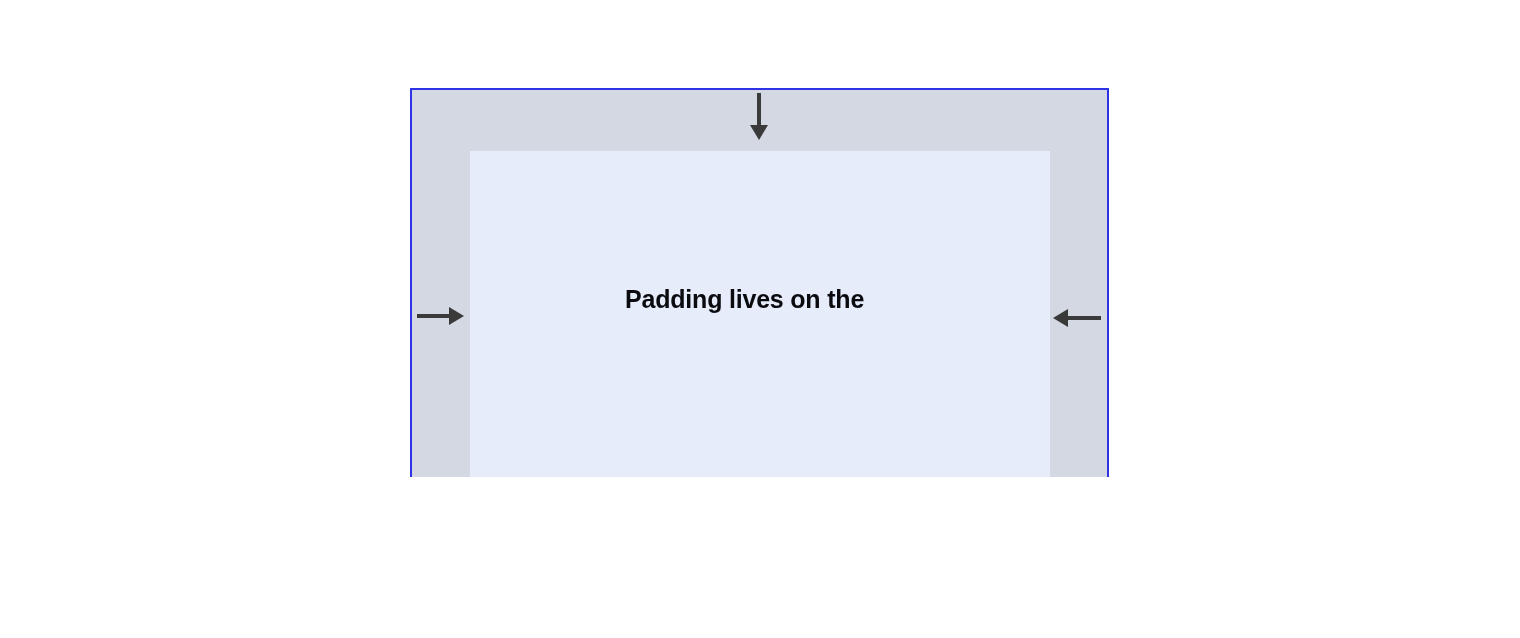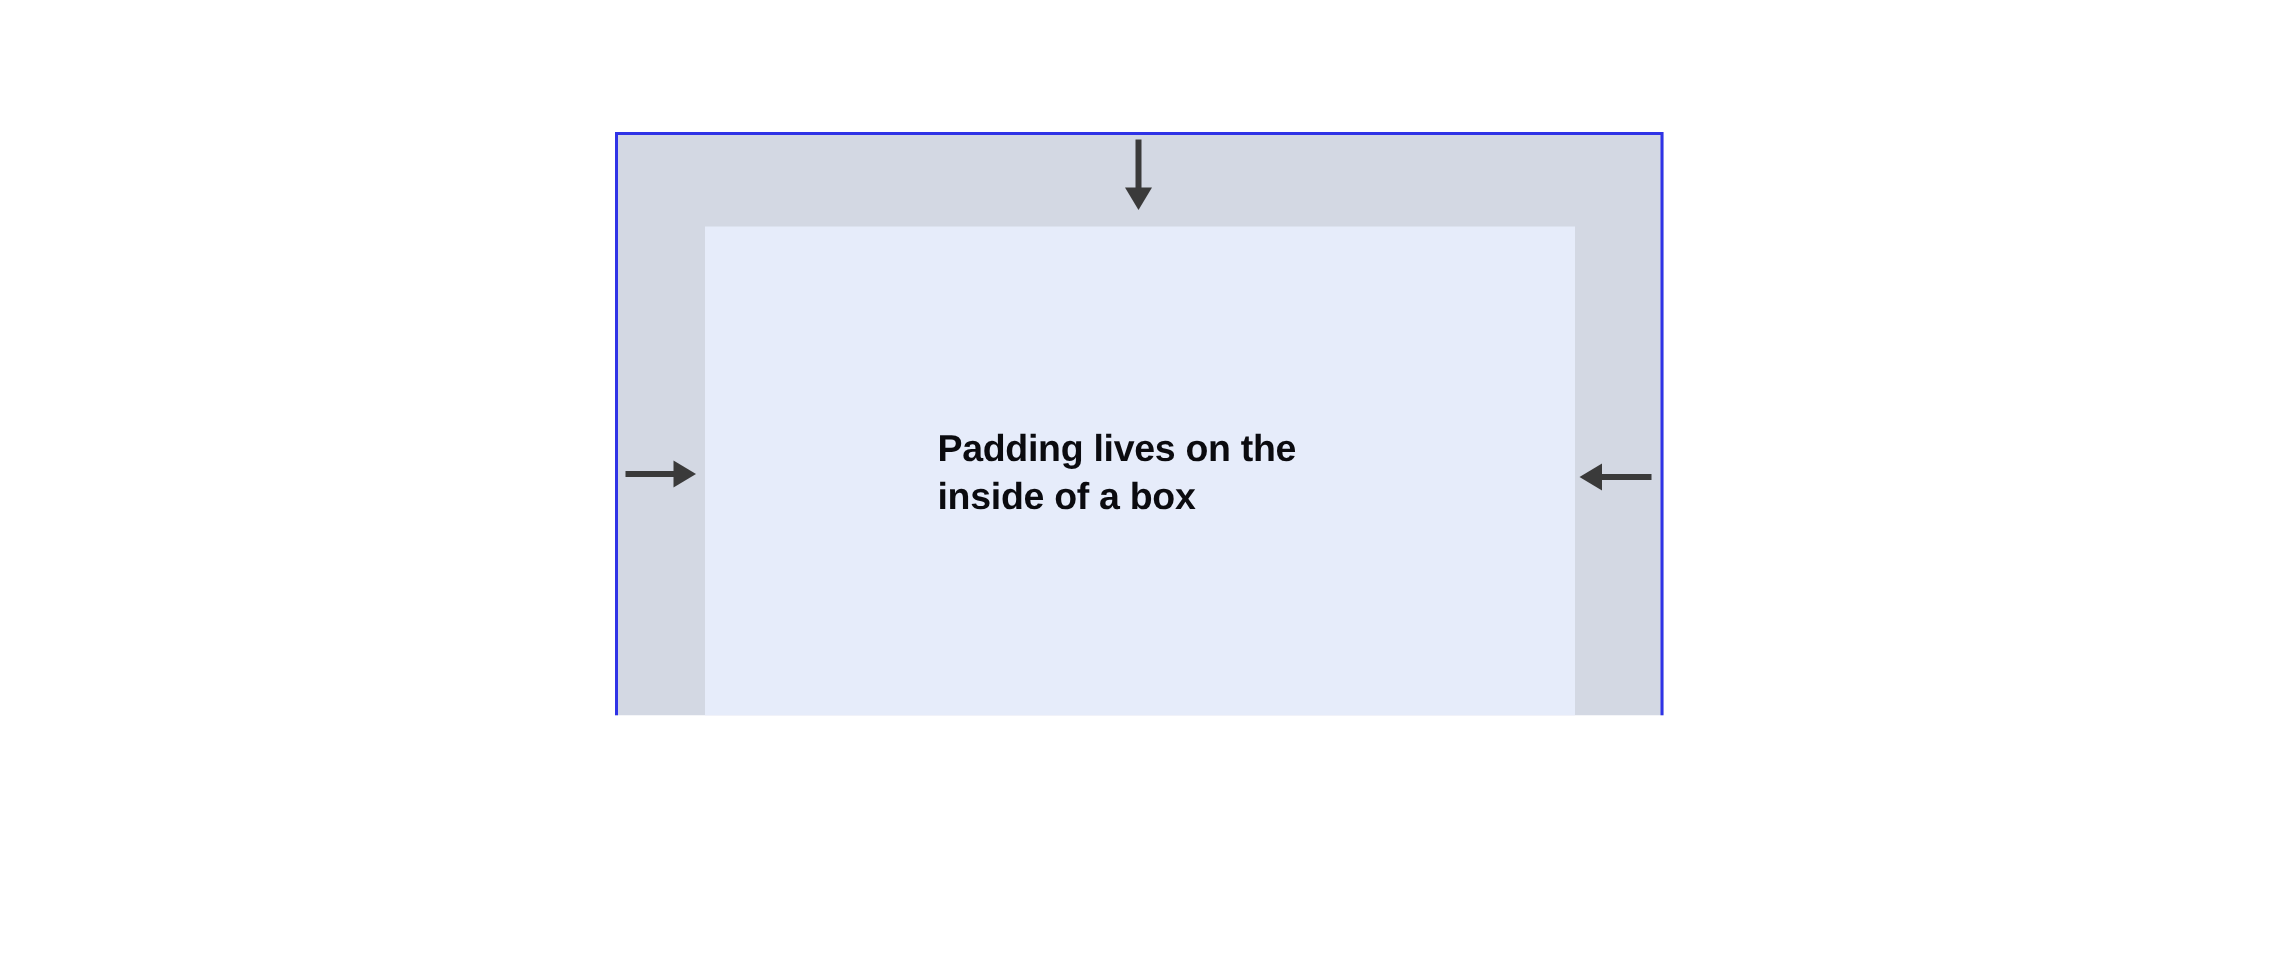--- a/index.html
+++ b/index.html
@@ -72,21 +72,20 @@
 <body>
 
 <div id="canvas">
 
   <div class="outer-box"></div>
 
   <div class="inner-box"></div>
 
   <div class="content-text">
     <span class="line">Padding lives on the</span>
-    <span class="line">inside of a box</span>
   </div>
 
   <div class="arrow arrow-top">
     <svg width="34" height="50" viewBox="0 0 34 50" xmlns="http://www.w3.org/2000/svg">
       <line x1="17" y1="1" x2="17" y2="37" stroke="#3a3a3a" stroke-width="4"></line>
       <polygon points="17,48 8,33 26,33" fill="#3a3a3a"></polygon>
     </svg>
   </div>
 
   <div class="arrow arrow-bottom">

